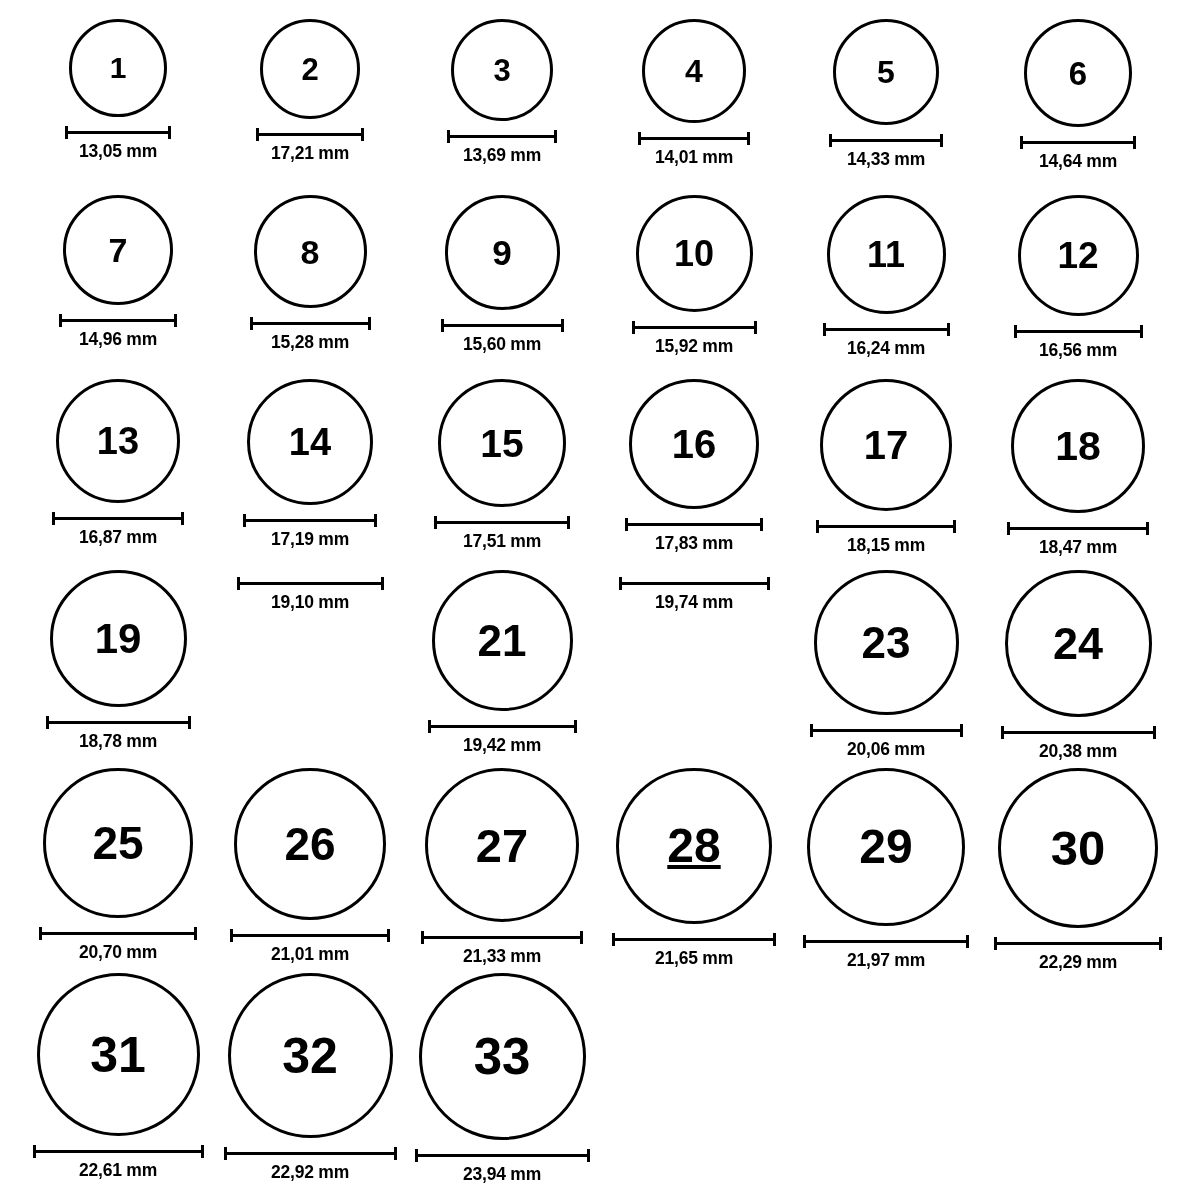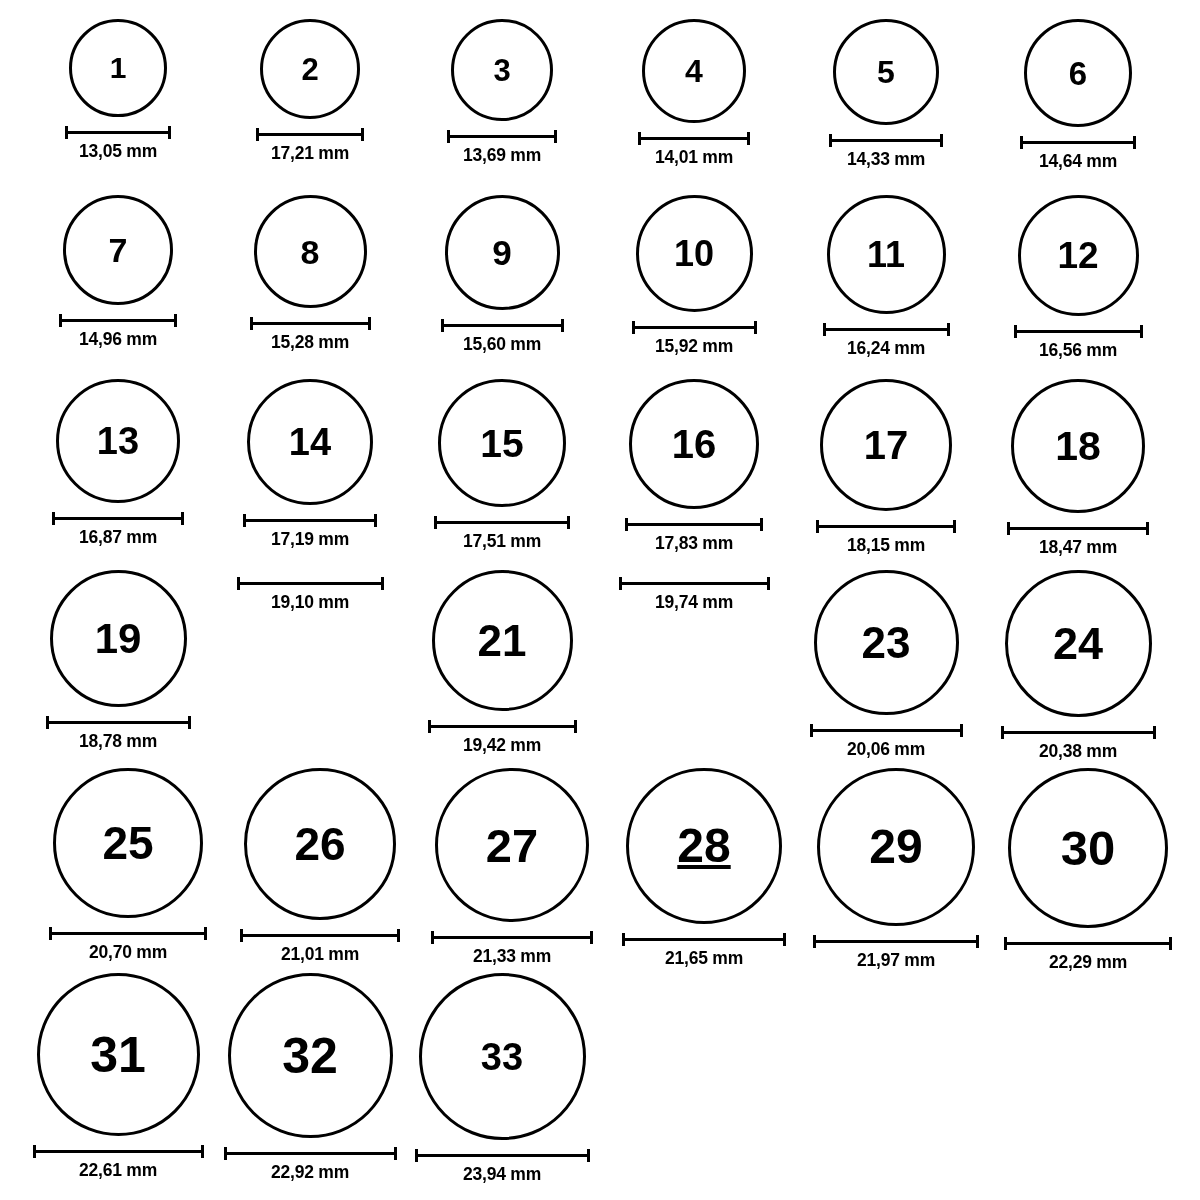--- a/index.html
+++ b/index.html
@@ -455,21 +455,21 @@
         <div class="measure">
           <div class="bar" style="width: 155px;">
             <div class="line"></div>
             <div class="tick-left"></div>
             <div class="tick-right"></div>
           </div>
         </div>
         <div class="mm-label">20,38 mm</div>
       </div>
     </div>
-    <div class="row" style="position: absolute; left: 32px; top: 767px; width: 1160px;">
+    <div class="row" style="position: absolute; left: 22px; top: 767px; width: 1160px;">
       <div class="cell">
         <div class="circle-wrap" style="height: 152px;">
           <div class="circle" style="width: 150px; height: 150px;">
             <div class="size-num" style="font-size: 46px;">25</div>
           </div>
         </div>
         <div class="measure">
           <div class="bar" style="width: 158px;">
             <div class="line"></div>
             <div class="tick-left"></div>
@@ -581,21 +581,21 @@
             <div class="line"></div>
             <div class="tick-left"></div>
             <div class="tick-right"></div>
           </div>
         </div>
         <div class="mm-label">22,92 mm</div>
       </div>
       <div class="cell">
         <div class="circle-wrap" style="height: 169px;">
           <div class="circle" style="width: 167px; height: 167px;">
-            <div class="size-num" style="font-size: 38px;">33</div>
+            <div class="size-num" style="font-size: 51px;">33</div>
           </div>
         </div>
         <div class="measure">
           <div class="bar" style="width: 175px;">
             <div class="line"></div>
             <div class="tick-left"></div>
             <div class="tick-right"></div>
           </div>
         </div>
         <div class="mm-label">23,94 mm</div>

